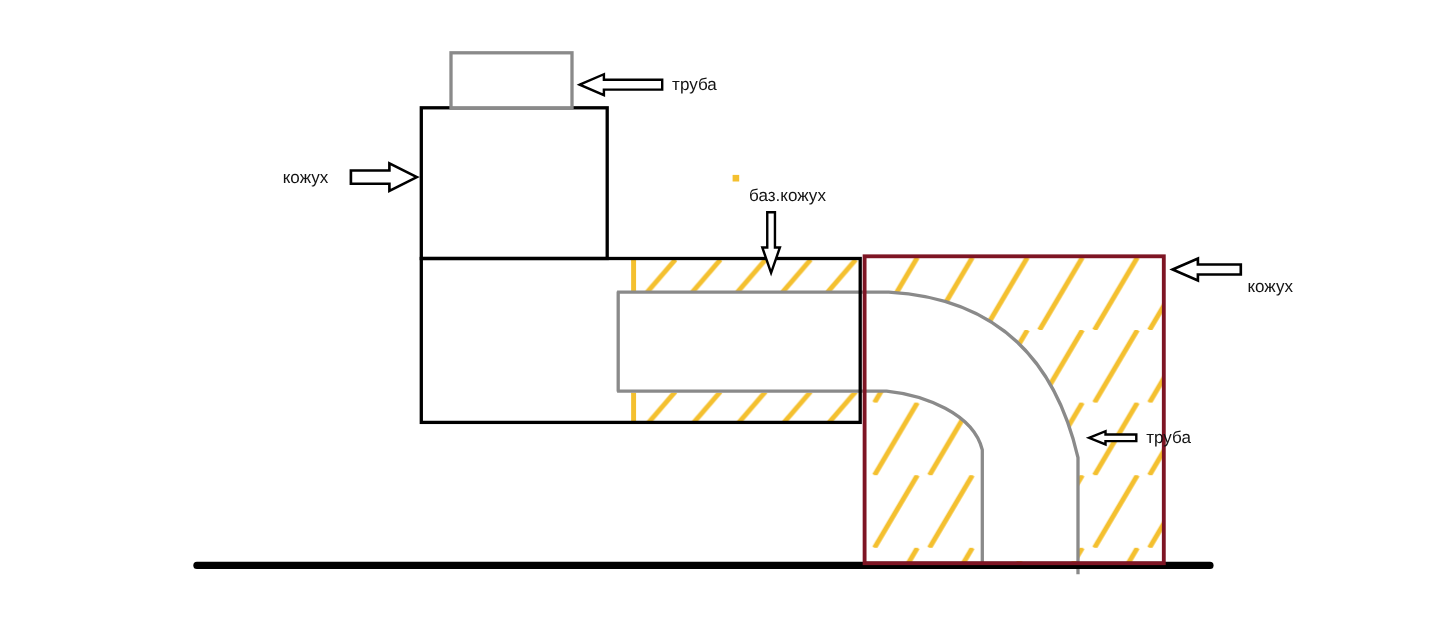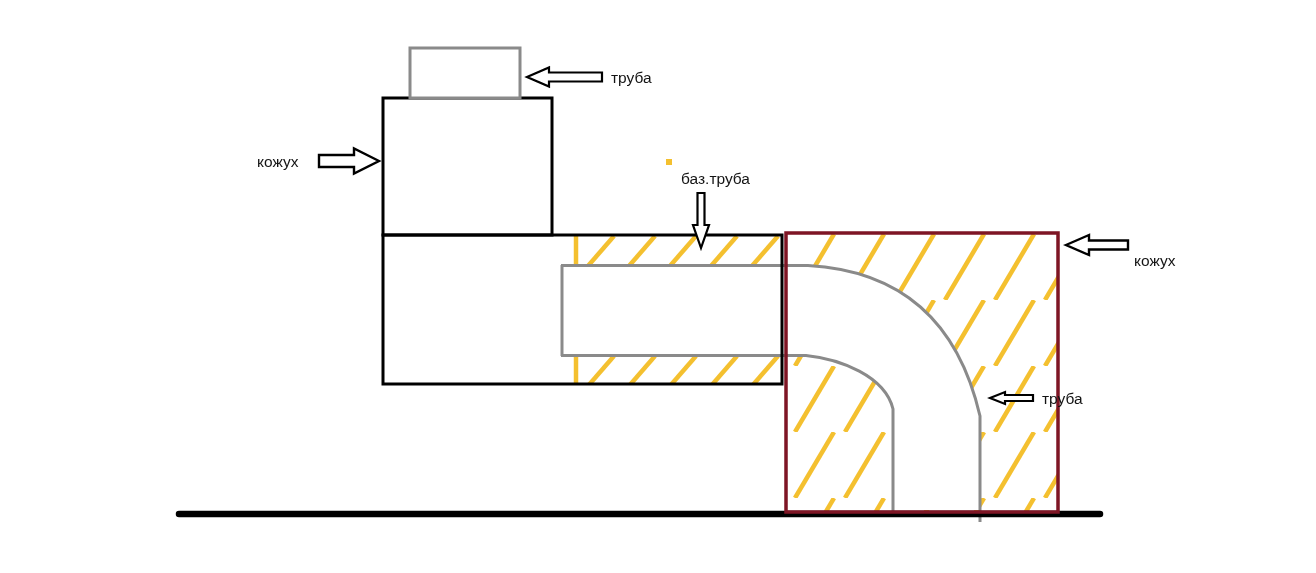--- a/index.html
+++ b/index.html
@@ -70,17 +70,17 @@
 
     <path d="M527,41 L549,31.5 L549,36.5 L602,36.5 L602,45.5 L549,45.5 L549,50.5 Z" fill="#ffffff" stroke="#000000" stroke-width="2.2"></path>
     <path d="M379,125 L354,112.5 L354,119 L319,119 L319,131 L354,131 L354,137.5 Z" fill="#ffffff" stroke="#000000" stroke-width="2.4"></path>
     <path d="M701,212 L693,189 L697.5,189 L697.5,157 L704.5,157 L704.5,189 L709,189 Z" fill="#ffffff" stroke="#000000" stroke-width="2.2"></path>
     <path d="M1066,209 L1089,199 L1089,204.5 L1128,204.5 L1128,213.5 L1089,213.5 L1089,219 Z" fill="#ffffff" stroke="#000000" stroke-width="2.4"></path>
     <path d="M990,362 L1005,356 L1005,359 L1033,359 L1033,365 L1005,365 L1005,368 Z" fill="#ffffff" stroke="#000000" stroke-width="2.2"></path>
   </svg>
 
   <div class="lbl lbl-pipe-top">труба</div>
   <div class="lbl lbl-flue">кожух</div>
-  <div class="lbl lbl-insulation">баз.труба</div>
+  <div class="lbl lbl-insulation">баз.кожух</div>
   <div class="lbl lbl-casing">кожух</div>
   <div class="lbl lbl-pipe-bend">труба</div>
 
 </div>
 
 </body></html>

